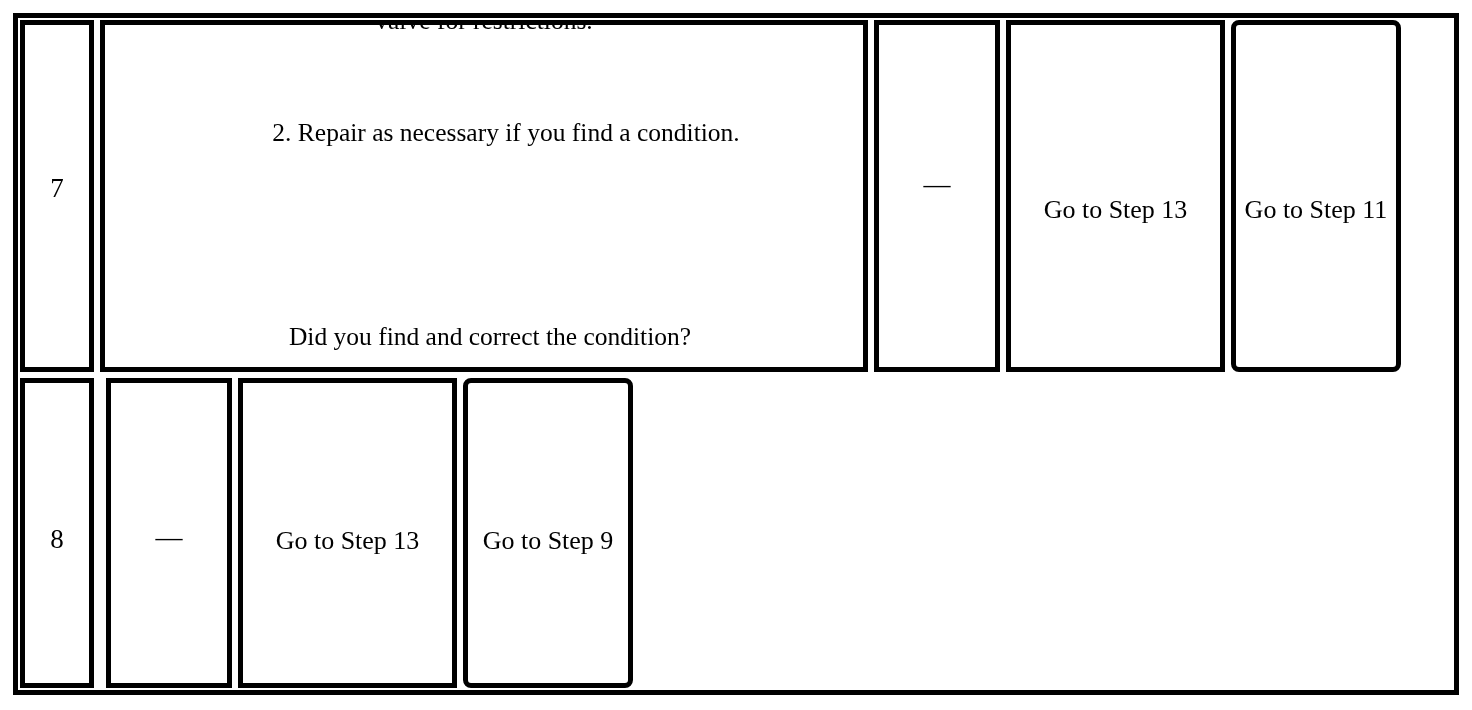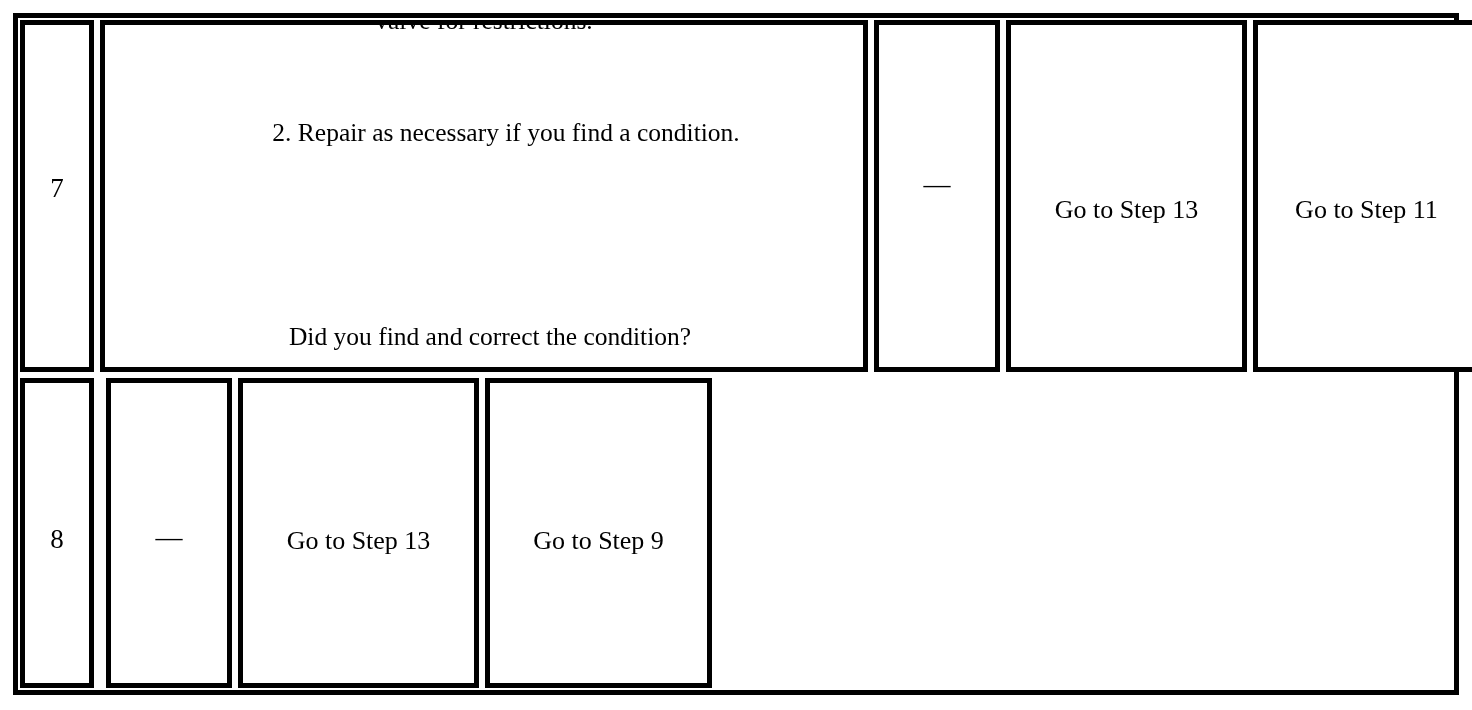--- a/index.html
+++ b/index.html
@@ -63,22 +63,22 @@
 
   .col-gap {
     width: 6px;
     flex: none;
   }
 
   
   .col-step      { width: 74px;  flex: none; }
   .col-action    { width: 768px; flex: none; text-align: center; }
   .col-value     { width: 126px; flex: none; }
-  .col-yes       { width: 241px; flex: none; }
-  .col-no        { width: 227px; flex: none; }
+  .col-yes       { width: 219px; flex: none; }
+  .col-no        { width: 170px; flex: none; border-radius: 8px; }
 
   
   .cell-step {
     align-items: center;
     justify-content: center;
   }
   .cell-step .step-number {
     font-size: 27px;
     line-height: 1;
   }

